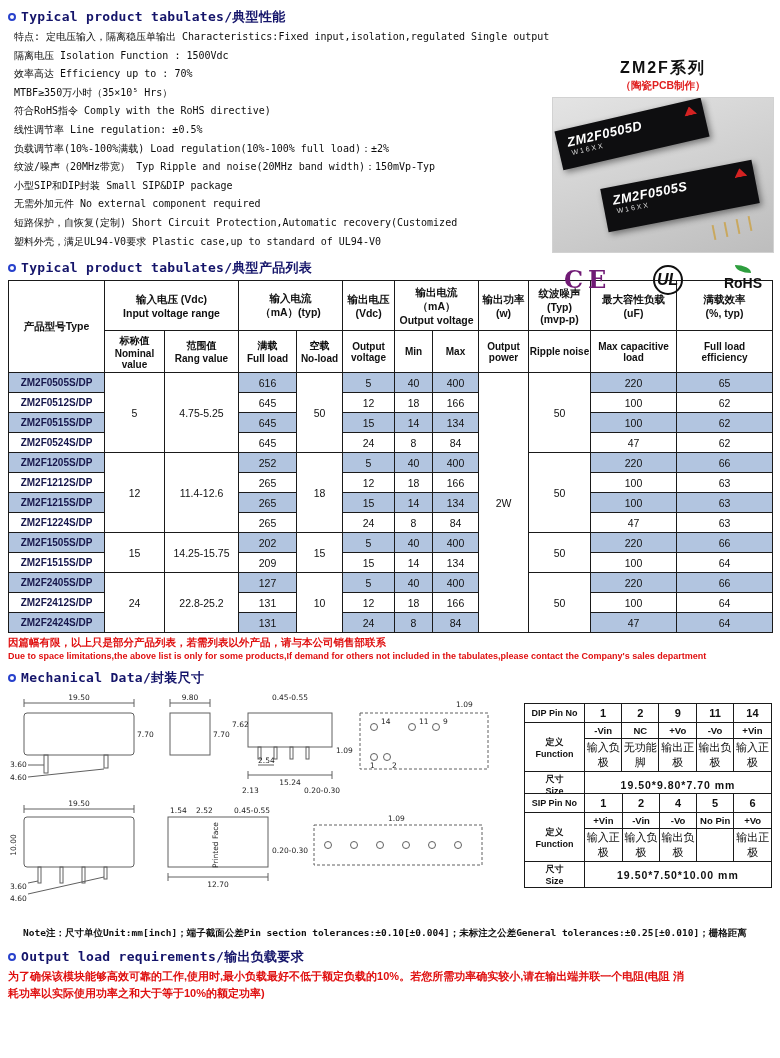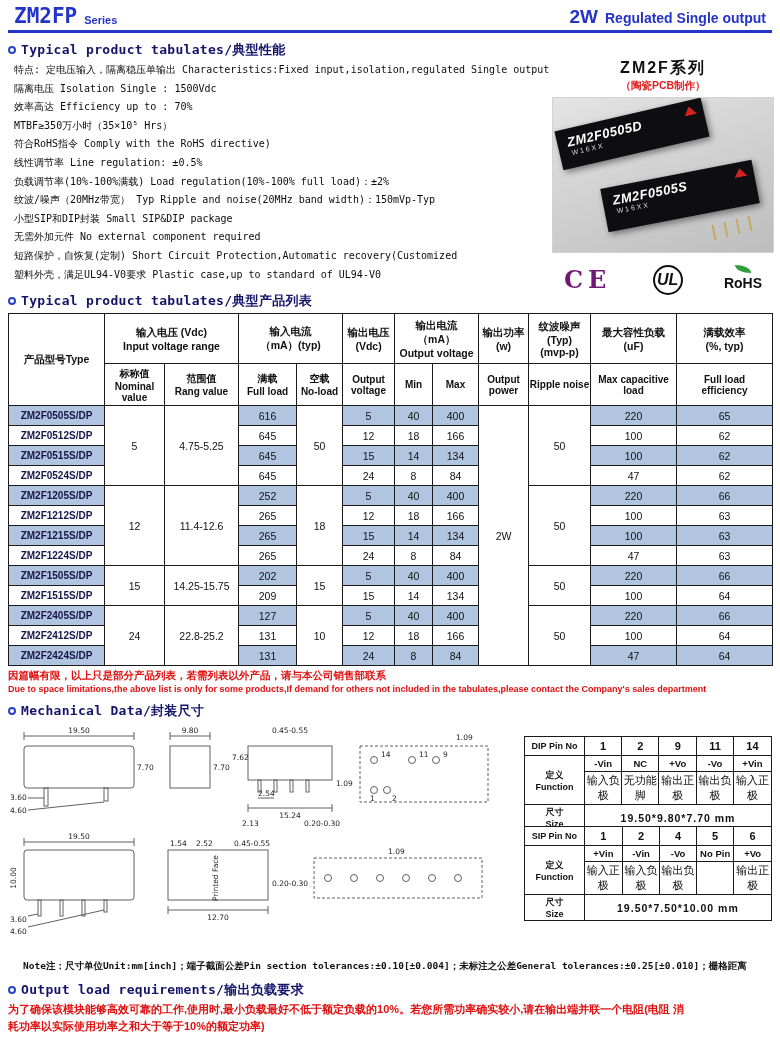--- a/index.html
+++ b/index.html
@@ -68,39 +68,29 @@
   .pintable td.size { font-weight:bold; font-size:10.5px; height:21px; letter-spacing:1px; }
 
   .unit-note { margin:8px 8px 0; font-size:9.5px; font-weight:bold; color:#101010; font-family:"DejaVu Sans Mono",monospace; white-space:nowrap; overflow:hidden;padding-left:15px; }
   .loadreq { margin:2px 8px 0; color:#e01010; font-size:11px; font-weight:bold; line-height:16.5px; }
 </style>
 </head>
 <body>
 
 <div class="page">
 
-  <div class="hdr">
-    <div class="hdr-group">
-      <span class="series">ZM2FP</span>
-      <span class="series-label">Series</span>
-    </div>
-    <div class="hdr-group">
-      <span class="power">2W</span>
-      <span class="subtitle">Regulated Single output</span>
-    </div>
-  </div>
 
   <div class="sec">
     <span class="ring"></span>
     <span>Typical product tabulates/典型性能</span>
   </div>
 
   <ul class="features">
       <li>特点: 定电压输入，隔离稳压单输出 Characteristics:Fixed input,isolation,regulated Single output</li>
-      <li>隔离电压 Isolation Single : 1500Vdc</li>
+      <li>隔离电压 Isolation Function : 1500Vdc</li>
       <li>效率高达 Efficiency up to : 70%</li>
       <li>MTBF≥350万小时（35×10⁵ Hrs）</li>
       <li>符合RoHS指令 Comply with the RoHS directive)</li>
       <li>线性调节率 Line regulation: ±0.5%</li>
       <li>负载调节率(10%-100%满载) Load regulation(10%-100% full load)：±2%</li>
       <li>纹波/噪声（20MHz带宽） Typ Ripple and noise(20MHz band width)：150mVp-Typ</li>
       <li>小型SIP和DIP封装 Small SIP&amp;DIP package</li>
       <li>无需外加元件 No external component required</li>
       <li>短路保护，自恢复(定制) Short Circuit Protection,Automatic recovery(Customized</li>
       <li>塑料外壳，满足UL94-V0要求 Plastic case,up to standard of UL94-V0</li>

